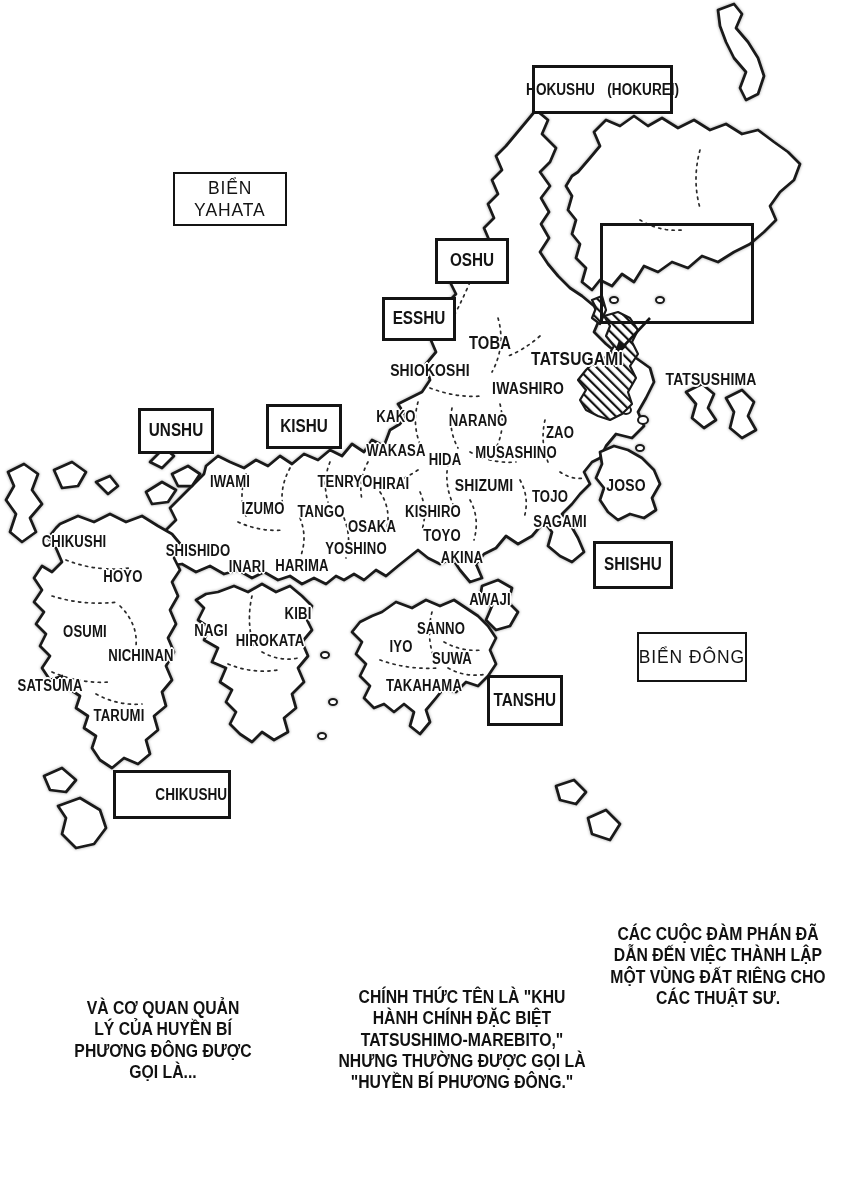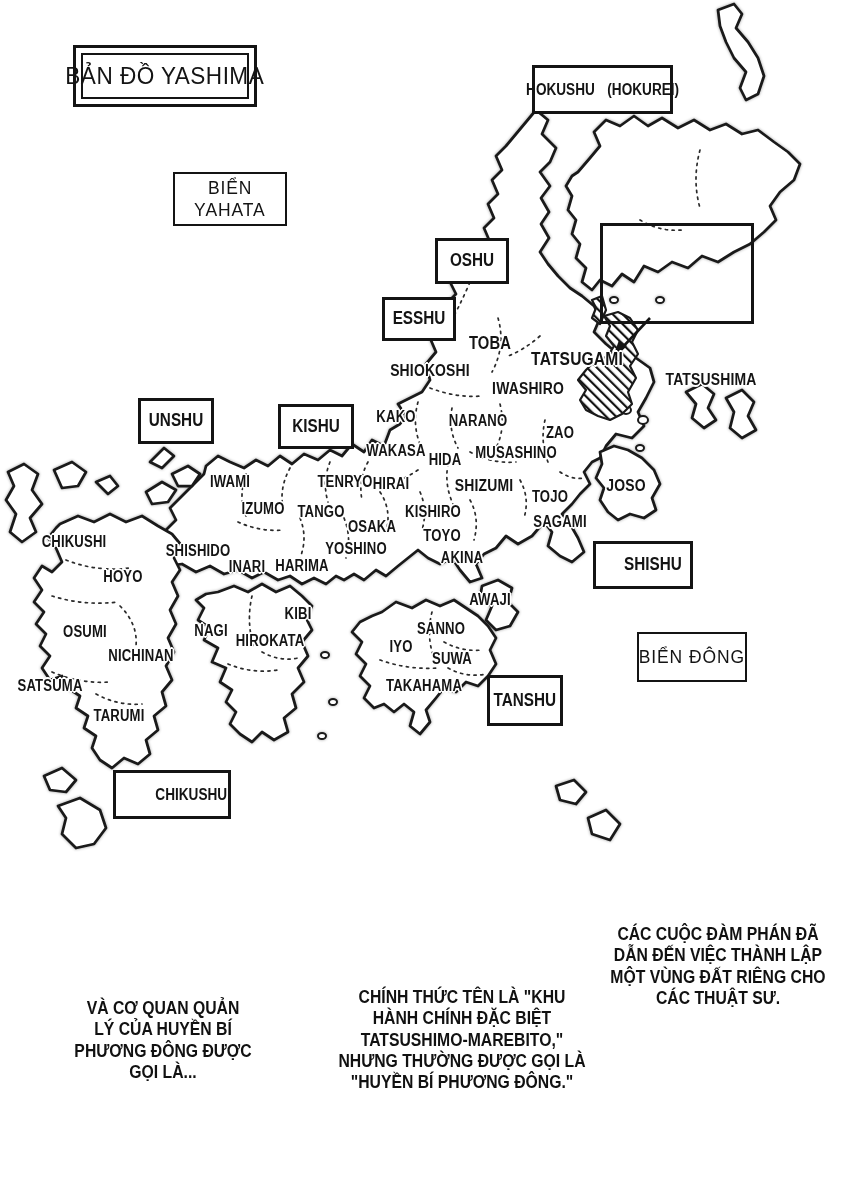--- a/index.html
+++ b/index.html
@@ -191,27 +191,27 @@
       <div class="rbox" style="left: 532px; top: 65px; width: 135px; height: 43px;">
         <span style="font-size: 16px;">HOKUSHU</span>
         <span style="font-size: 16px;">(HOKUREI)</span>
       </div>
       <div class="rbox" style="left: 428px; top: 238px; width: 68px; height: 40px; margin-left: 7px;">
         <span style="font-size: 18px;">OSHU</span>
       </div>
       <div class="rbox" style="left: 382px; top: 297px; width: 68px; height: 38px;">
         <span style="font-size: 18px;">ESSHU</span>
       </div>
-      <div class="rbox" style="left: 138px; top: 398px; width: 70px; height: 40px;">
+      <div class="rbox" style="left: 138px; top: 408px; width: 70px; height: 40px;">
         <span style="font-size: 18px;">UNSHU</span>
       </div>
-      <div class="rbox" style="left: 278px; top: 404px; width: 70px; height: 39px;">
+      <div class="rbox" style="left: 266px; top: 404px; width: 70px; height: 39px;">
         <span style="font-size: 18px;">KISHU</span>
       </div>
-      <div class="rbox" style="left: 593px; top: 541px; width: 74px; height: 42px; padding-left: 20px;">
+      <div class="rbox" style="left: 593px; top: 541px; width: 74px; height: 42px;">
         <span style="font-size: 18px;">SHISHU</span>
       </div>
       <div class="rbox" style="left: 487px; top: 675px; width: 70px; height: 45px;">
         <span style="font-size: 18px;">TANSHU</span>
       </div>
       <div class="rbox" style="left: 113px; top: 770px; width: 74px; height: 43px; padding-left: 38px;">
         <span style="font-size: 16px;">CHIKUSHU</span>
       </div>
       <div class="sbox" style="left: 173px; top: 172px; width: 110px; height: 50px;">
         <span>BIỂN</span>
@@ -235,19 +235,14 @@
         <div>"HUYỀN BÍ PHƯƠNG ĐÔNG."</div>
       </div>
       <div class="caption" style="left: 718px; top: 967px;">
         <div>CÁC CUỘC ĐÀM PHÁN ĐÃ</div>
         <div>DẪN ĐẾN VIỆC THÀNH LẬP</div>
         <div>MỘT VÙNG ĐẤT RIÊNG CHO</div>
         <div>CÁC THUẬT SƯ.</div>
       </div>
     </div>
 
-  <div id="titlebox">
-    <div class="inner">
-      <div>BẢN ĐỒ YASHIMA</div>
-    </div>
-  </div>
 
 </div>
 
 </body></html>

